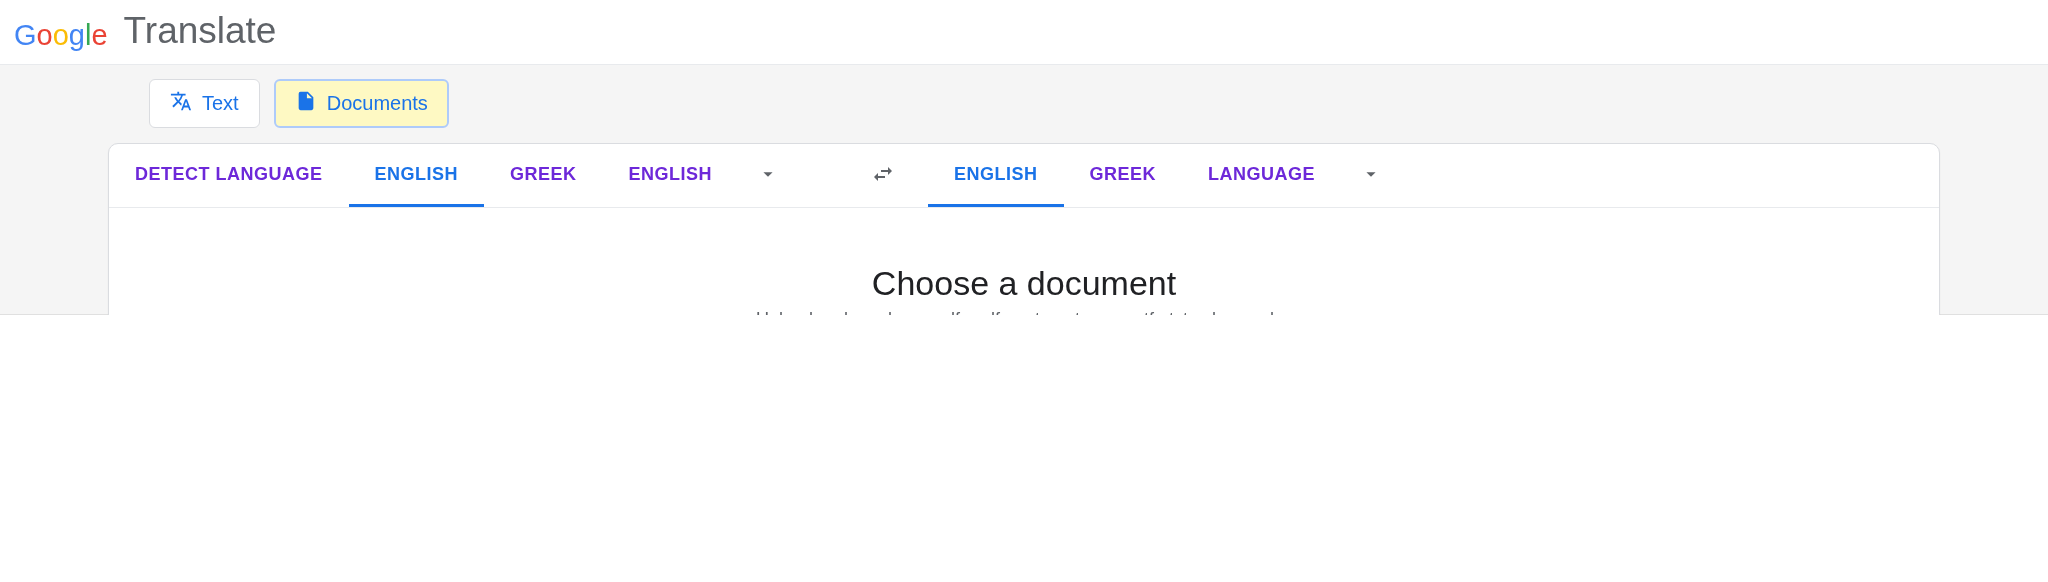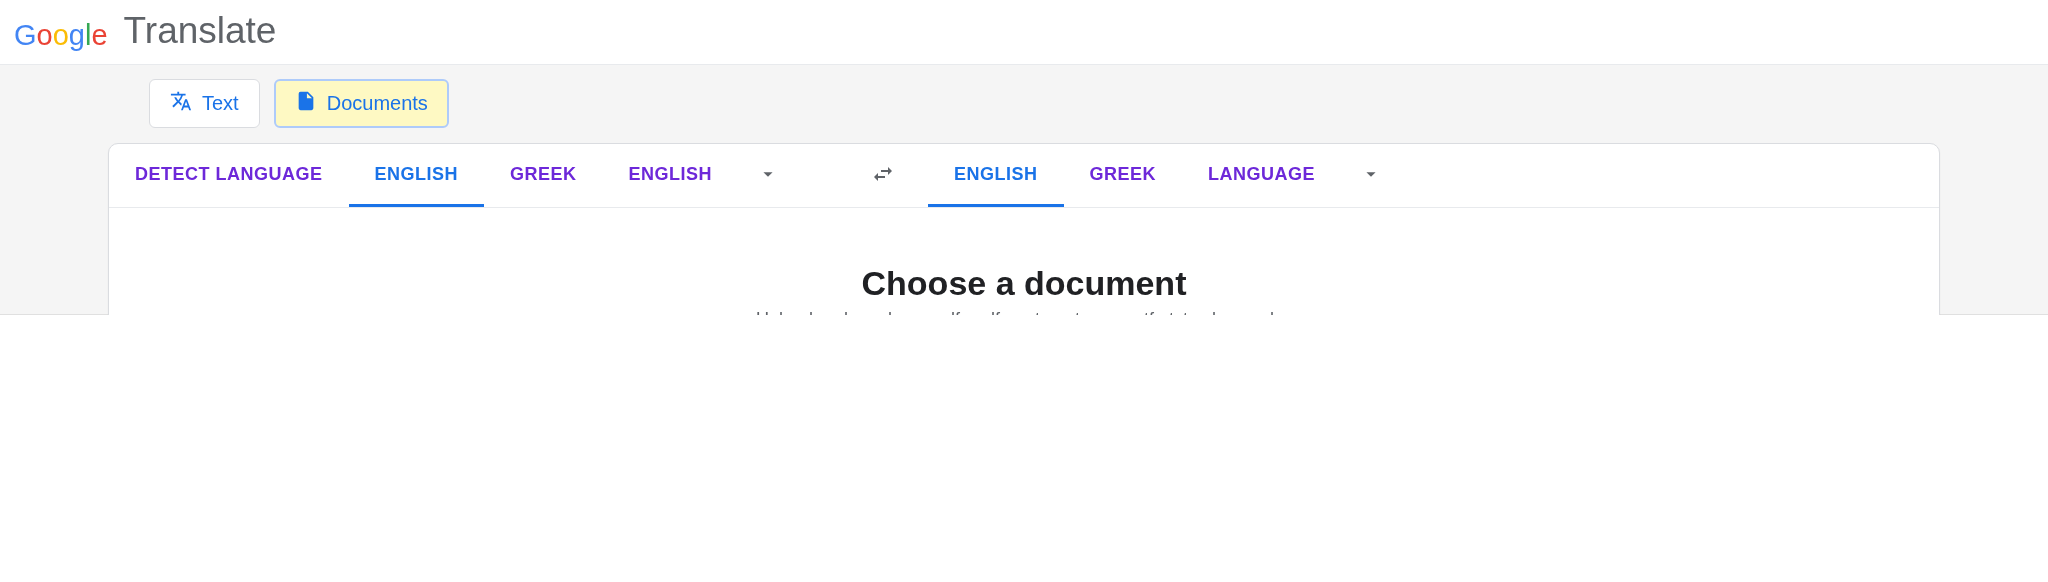--- a/index.html
+++ b/index.html
@@ -119,21 +119,21 @@
   .doc-area {
     display:flex;
     flex-direction:column;
     align-items:center;
     padding-top: 56px;
     padding-bottom: 40px;
   }
   .doc-title {
     font-size: 34px;
     color:#202124;
-    font-weight: 700;
+    font-weight: 400;
     margin-bottom: 6px;
   }
   .doc-sub {
     font-size: 18px;
     color:#5f6368;
     margin-bottom: 40px;
   }
   .browse-btn {
     background:#5a8ee6;
     color:#fff;

